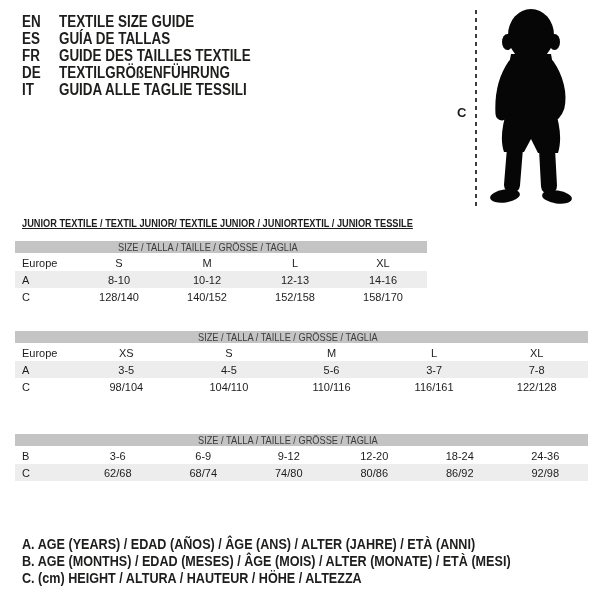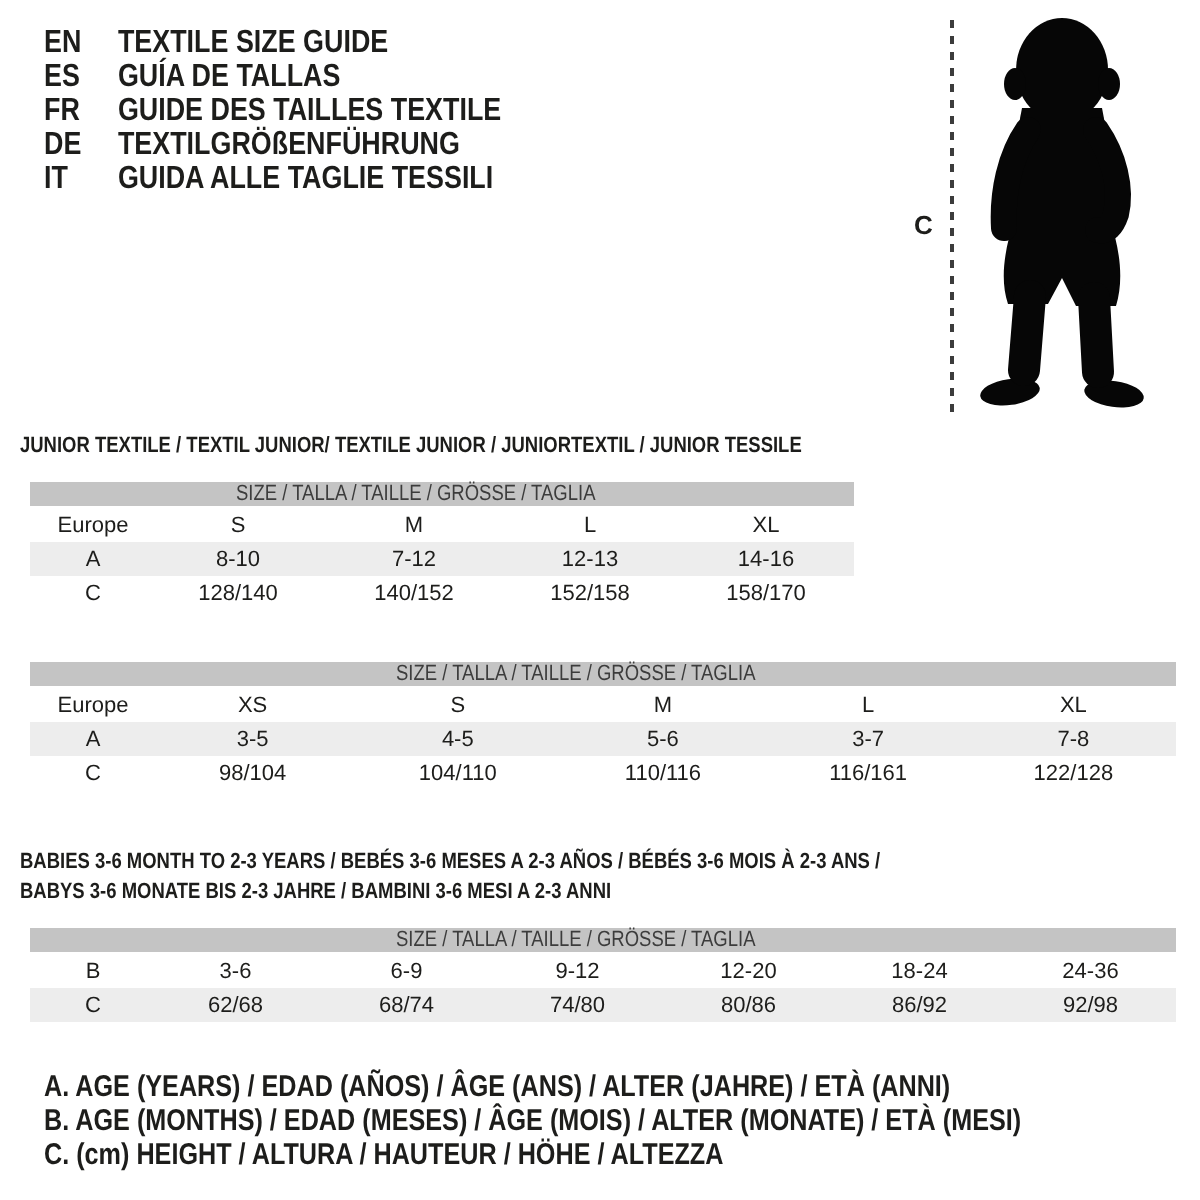--- a/index.html
+++ b/index.html
@@ -35,21 +35,21 @@
     position:absolute;left:25px;top:5px;width:2px;height:198px;
     background:repeating-linear-gradient(to bottom,var(--dash-line) 0 4px,transparent 4px 8px);
   }
   .c-label{position:absolute;left:7px;top:100px;font-size:13px;font-weight:bold;}
   .baby-svg{position:absolute;left:35px;top:3px;color:var(--silhouette);}
   
   .sec{position:absolute;left:0;width:600px;}
   #sec-junior{top:216px;}
   #sec-children{top:321px;}
   #sec-babies{top:424px;}
-  .sec-title{margin-left:10px;font-size:11px;font-weight:bold;}
+  .sec-title{margin-left:22px;font-size:11px;font-weight:bold;text-decoration:underline;}
   .title-line{line-height:15px;}
   .title-line .sub{font-size:8px;vertical-align:sub;}
   table.size-table{
     margin:10px 0 0 15px;
     border-collapse:collapse;
     table-layout:fixed;
   }
   #sec-junior table.size-table{width:412px;}
   #sec-children table.size-table,
   #sec-babies table.size-table{width:573px;}
@@ -64,21 +64,21 @@
     border-bottom:2px solid var(--page-bg);
   }
   .th-label{display:inline-block;}
   table.size-table td{
     font-size:11px;
     text-align:center;
     height:17px;
     padding:0 4px;
     vertical-align:middle;
   }
-  table.size-table td.rowlabel{text-align:center;padding-left:7px;}
+  table.size-table td.rowlabel{text-align:left;padding-left:7px;}
   table.size-table tr.shaded{background:var(--row-shade);}
   
   .footnotes{position:absolute;top:535px;left:22px;font-size:15px;font-weight:bold;}
   .footnote{line-height:17px;}
 </style>
 </head>
 <body>
 
 <div class="canvas">
 
@@ -148,21 +148,21 @@
           <tr>
             <td class="rowlabel">Europe</td>
             <td>S</td>
             <td>M</td>
             <td>L</td>
             <td>XL</td>
           </tr>
           <tr class="shaded">
             <td class="rowlabel">A</td>
             <td>8-10</td>
-            <td>7-12</td>
+            <td>10-12</td>
             <td>12-13</td>
             <td>14-16</td>
           </tr>
           <tr>
             <td class="rowlabel">C</td>
             <td>128/140</td>
             <td>140/152</td>
             <td>152/158</td>
             <td>158/170</td>
           </tr>
@@ -208,24 +208,20 @@
             <td>104/110</td>
             <td>110/116</td>
             <td>116/161</td>
             <td>122/128</td>
           </tr>
         </tbody>
       </table>
   </section>
 
   <section class="sec" id="sec-babies">
-    <div class="sec-title">
-        <div class="title-line condensed"><span>BABIES 3-6 MONTH TO 2-3 YEARS / BEBÉS 3-6 MESES A 2-3 AÑOS / BÉBÉS 3-6 MOIS À 2-3 ANS /</span></div>
-        <div class="title-line condensed"><span>BABYS 3-6 MONATE BIS 2-3 JAHRE / BAMBINI 3-6 MESI A 2-3 ANNI</span></div>
-      </div>
     <table class="size-table">
         <colgroup>
           <col style="width: 60px;">
           <col>
           <col>
           <col>
           <col>
           <col>
           <col>
         </colgroup>

